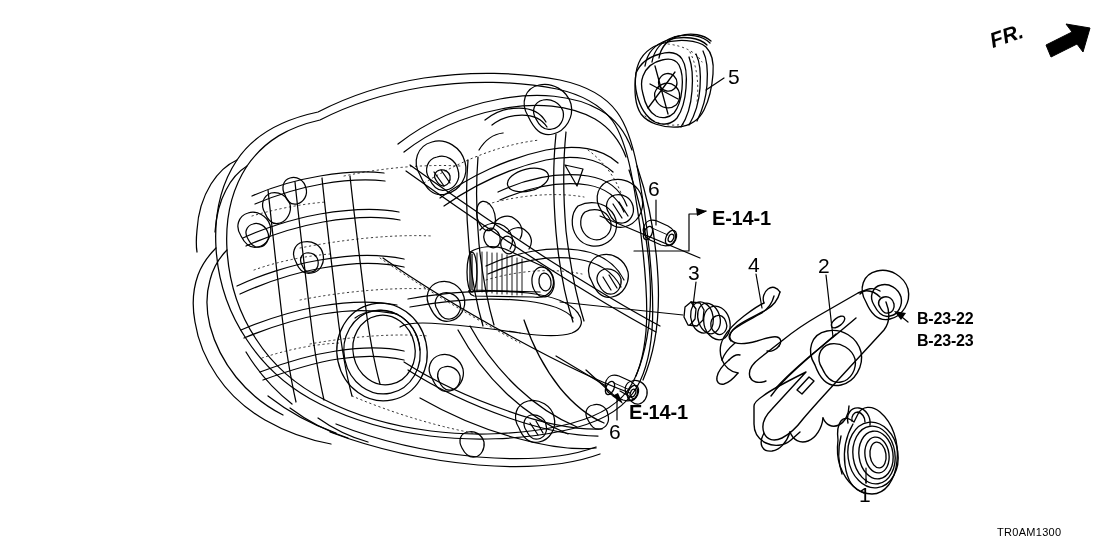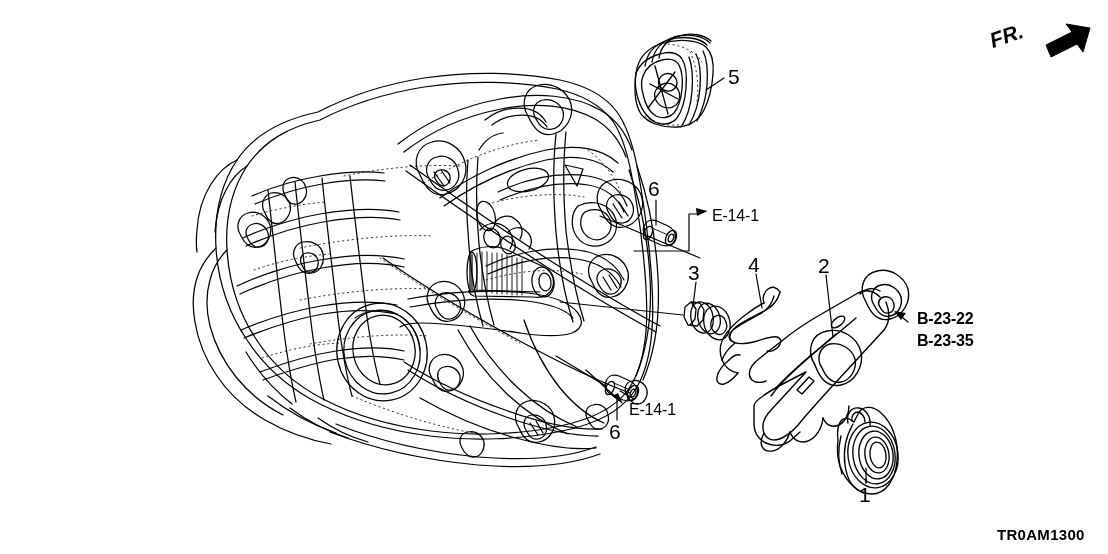--- a/index.html
+++ b/index.html
@@ -12,24 +12,24 @@
   svg.layer{position:absolute;left:0;top:0;width:1108px;height:554px;overflow:visible;}
 
   .lbl{
     position:absolute;
     font-family:"Liberation Sans", sans-serif;
     color:#000;
     white-space:nowrap;
     line-height:1;
   }
   .callout{ font-size:21px; font-weight:400; }
-  .ref{ font-size:16px; font-weight:normal; letter-spacing:-0.2px; }
+  .ref{ font-size:20px; font-weight:bold; letter-spacing:-0.2px; }
   .bref{ font-size:16px; font-weight:bold; letter-spacing:-0.2px; }
   .fr{ font-size:21px; font-weight:bold; font-style:italic; }
-  .diagno{ font-size:15px; font-weight:700; letter-spacing:0.3px; }
+  .diagno{ font-size:11px; font-weight:400; letter-spacing:0.3px; }
 </style>
 </head>
 <body>
 
 <div id="stage">
 
   <svg class="layer" viewBox="0 0 1108 554" fill="none" stroke="#000" stroke-width="1.25" stroke-linecap="round" stroke-linejoin="round">
 
     <path d="M318 112 C349 96 386 84 424 78 C470 71 520 72 560 80
              C588 86 606 97 617 112 C628 127 633 146 637 166
@@ -419,17 +419,17 @@
   <div class="lbl callout" style="left:818px;top:255px;">2</div>
 
   <div class="lbl callout" style="left:859px;top:484px;">1</div>
 
   <div class="lbl ref" style="left:712px;top:208px;">E-14-1</div>
 
   <div class="lbl ref" style="left:629px;top:402px;">E-14-1</div>
 
   <div class="lbl bref" style="left:917px;top:311px;">B-23-22</div>
 
-  <div class="lbl bref" style="left:917px;top:333px;">B-23-35</div>
+  <div class="lbl bref" style="left:917px;top:333px;">B-23-23</div>
 
   <div class="lbl diagno" style="left:997px;top:527px;">TR0AM1300</div>
 
 </div>
 
 </body></html>

